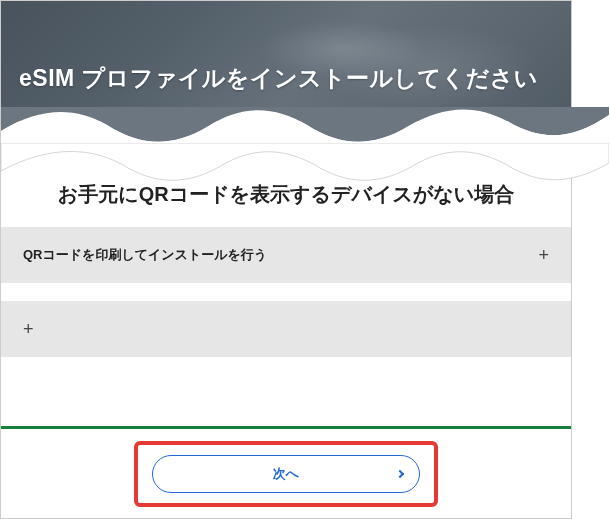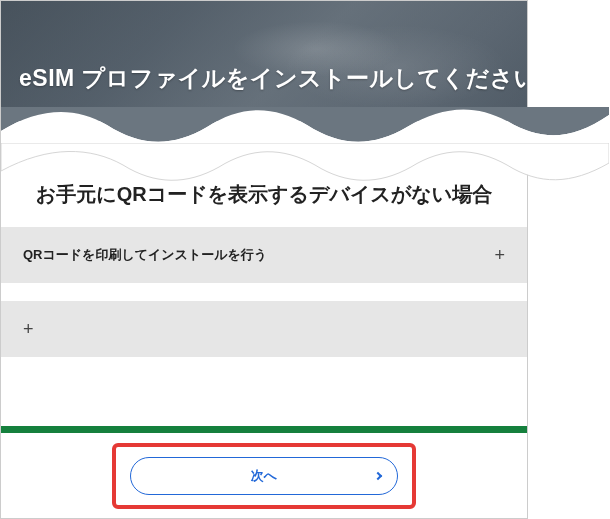--- a/index.html
+++ b/index.html
@@ -1,18 +1,18 @@
 <!DOCTYPE html>
 <html><head>
 <meta charset="utf-8">
 <style>
   * { box-sizing: border-box; margin: 0; padding: 0; }
   html, body { width: 610px; height: 519px; overflow: hidden; font-family: -apple-system, "Hiragino Sans", "Hiragino Kaku Gothic ProN", Meiryo, sans-serif; background:#fff; }
 
-  .frame { position: relative; width: 528px; height: 519px; border: 1px solid #ccc; background:#fff; }
+  .frame { position: relative; width: 572px; height: 519px; border: 1px solid #ccc; background:#fff; }
 
   
   .hero {
     position: relative;
     height: 120px;
     background:
       linear-gradient(rgba(40,50,60,0.55), rgba(40,50,60,0.55)),
       linear-gradient(135deg,#6e7a84 0%, #8a97a3 30%, #b0bcc6 55%, #9aa6b2 80%, #7f8c98 100%);
     overflow: hidden;
   }
@@ -55,21 +55,21 @@
     padding:0 22px;
     height:58px;
     cursor:pointer;
   }
   .acc-item + .acc-spacer{ height:16px; background:#fff; }
   .acc-label{ font-size:13px; font-weight:700; color:#222; }
   .acc-plus{ font-size:18px; color:#444; font-weight:400; }
 
   .footer{
     position:absolute; left:0; right:0; bottom:0;
-    border-top:7px solid #15803d;
+    border-top:3px solid #15803d;
     height:92px;
     display:flex; align-items:center; justify-content:center;
     background:#fff;
   }
   .highlight-box{
     border:4px solid #e53935;
     border-radius:6px;
     padding:10px 14px;
   }
   .next-btn{

